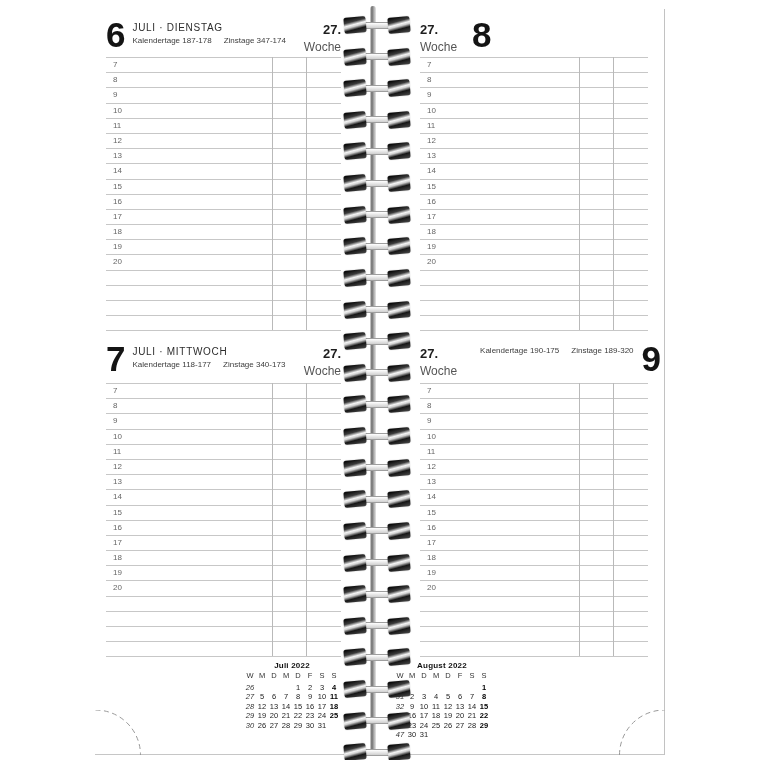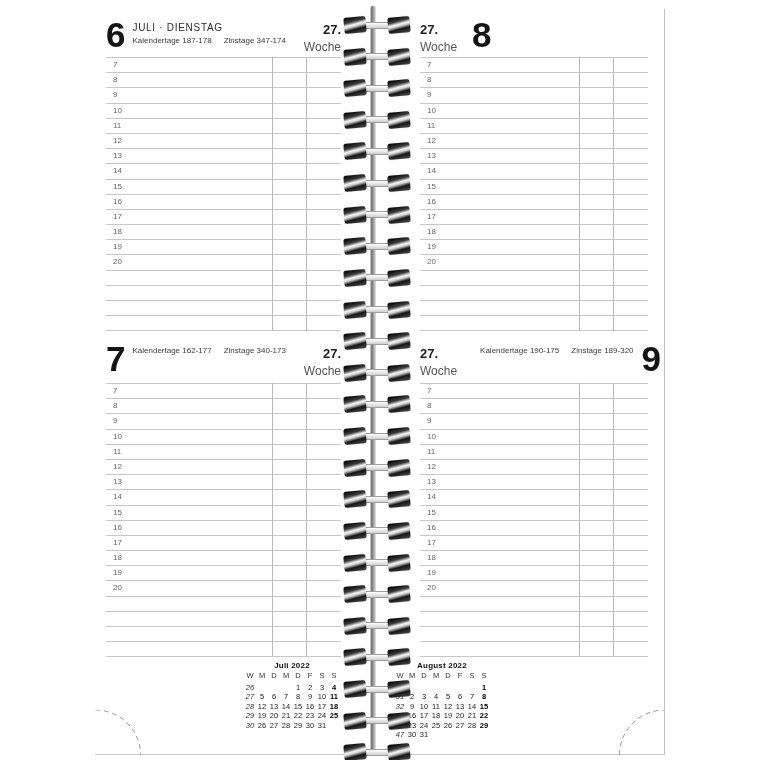--- a/index.html
+++ b/index.html
@@ -128,22 +128,23 @@
       <div class="grid-row"></div>
       <div class="grid-row"></div>
       <div class="grid-row"></div>
       <div class="vline v1"></div>
       <div class="vline v2"></div>
     </div>
 
   <div class="day-header hdr-left" style="left:106px;top:343px;width:235px;">
     <div class="day-num">7</div>
     <div class="day-titles">
+      <div class="day-title">JULI · MITTWOCH</div>
       <div class="day-sub">
-        <span>Kalendertage 162-177</span>
+        <span>Kalendertage 118-177</span>
         <span>Zinstage 340-173</span>
       </div>
     </div>
     <div class="week-block">
       <div class="week-num">27.</div>
       <div class="week-label">Woche</div>
     </div>
   </div>
   <div class="grid" id="grid-1" style="left:106px;top:383px;width:235px;">
       <div class="grid-row">

